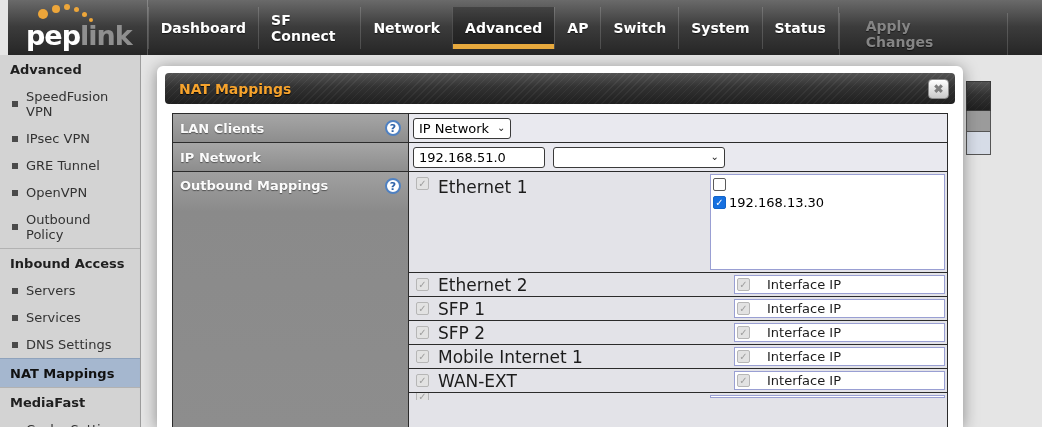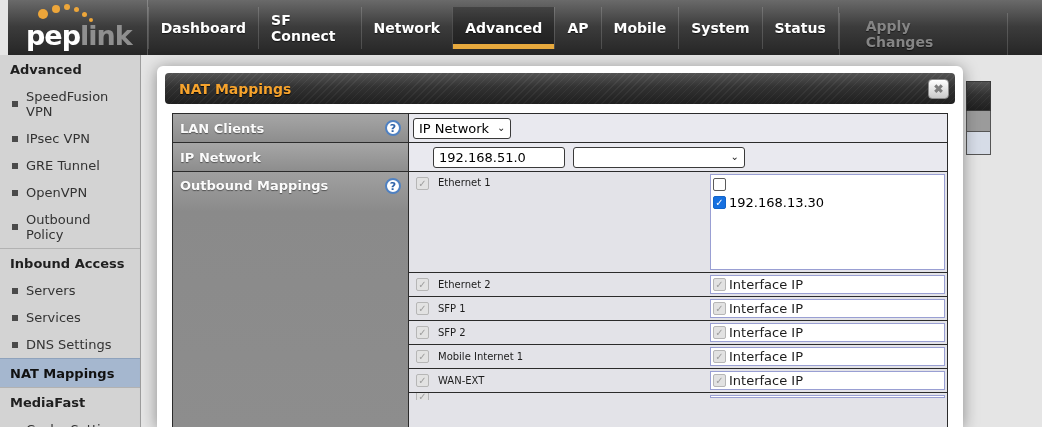--- a/index.html
+++ b/index.html
@@ -89,36 +89,36 @@
     text-align:center; cursor:pointer; flex:none; text-shadow:none; }
   .fv { flex:1; background:#e9e9ef; display:flex; align-items:center; padding:4px 4px; gap:8px; }
 
   
   .sel { background:#fff; border:1px solid #3a3a3a; border-radius:3px; height:21px;
     display:inline-flex; align-items:center; font-size:13px; color:#000; padding:0 5px;
     cursor:pointer; gap:8px; }
   .sel .chev { font-size:10px; color:#222; line-height:1; }
   .sel.mask { width:172px; } .sel.mask .chev { margin-left:auto; }
   input.ip { width:132px; height:21px; border:1px solid #3a3a3a; border-radius:3px;
-    font-family:inherit; font-size:13px; padding:0 5px; color:#000; background:#fff;margin-left:20px; }
+    font-family:inherit; font-size:13px; padding:0 5px; color:#000; background:#fff; }
 
   
   .fv.outbound { padding:0; display:block; background:#e3e3e8; }
   .ob-header { height:22px; color:#f6a32d; font-size:13px; font-weight:bold; line-height:22px;
     padding-left:6px; text-shadow:0 1px 1px rgba(0,0,0,0.8); border-bottom:1px solid #2b2b2b; }
   .ob-row { display:flex; background:#e3e3e8; border-bottom:1px solid #2b2b2b; height:24px; }
   .ob-row.tall { height:101px; }
   .ob-row.partial { height:7px; border-bottom:none; overflow:hidden; }
   .ob-name { width:300px; flex:none; display:flex; align-items:center; gap:9px;
-    padding-left:7px; font-size:10px; color:#1c1c1c; }
+    padding-left:7px; font-size:17px; color:#1c1c1c; }
   .ob-row.tall .ob-name { align-items:flex-start; padding-top:5px; }
   .ob-ips { flex:1; position:relative; }
   .ip-box { position:absolute; left:1px; right:2px; top:2px; bottom:2px;
     background:#fff; border:1px solid #999fd3; }
-  .ip-box.single { display:flex; align-items:center; gap:3px; font-size:13px; color:#1c1c1c; padding-left:2px; }
+  .ip-box.single { display:flex; align-items:center; gap:17px; font-size:13px; color:#1c1c1c; padding-left:2px;margin-left:24px; }
   .ip-opt { display:flex; align-items:center; gap:3px; font-size:13px; color:#000; height:18px; padding:1px 0 0 2px; }
 
   
   .cb { width:13px; height:13px; border-radius:2px; flex:none; font-size:10px; font-weight:bold;
     line-height:12px; text-align:center; }
   .cb-dis { background:#e2e2e2; border:1px solid #b6b6b6; color:#9e9e9e; }
   .cb-dis::after { content:"✓"; }
   .cb-off { background:#ffffff; border:1px solid #5a5a5a; cursor:pointer; }
   .cb-on  { background:#1670e0; border:1px solid #1264c9; color:#fff; cursor:pointer; }
   .cb-on::after { content:"✓"; }
@@ -135,21 +135,21 @@
     <span class="dot d5"></span>
     <span class="dot d6"></span>
     <span class="logo-text"><span class="logo-pep">pep</span><span class="logo-link">link</span></span>
   </div>
   <nav class="tabs">
     <div class="tab">Dashboard</div>
     <div class="tab">SF Connect</div>
     <div class="tab">Network</div>
     <div class="tab active">Advanced</div>
     <div class="tab">AP</div>
-    <div class="tab">Mobile</div>
+    <div class="tab">Switch</div>
     <div class="tab">System</div>
     <div class="tab">Status</div>
   </nav>
   <div class="nav-spacer"></div>
   <div class="apply">Apply Changes</div>
 </header>
 
 <aside class="sidebar">
   <div class="sb-header">Advanced</div>
   <div class="sb-item">

